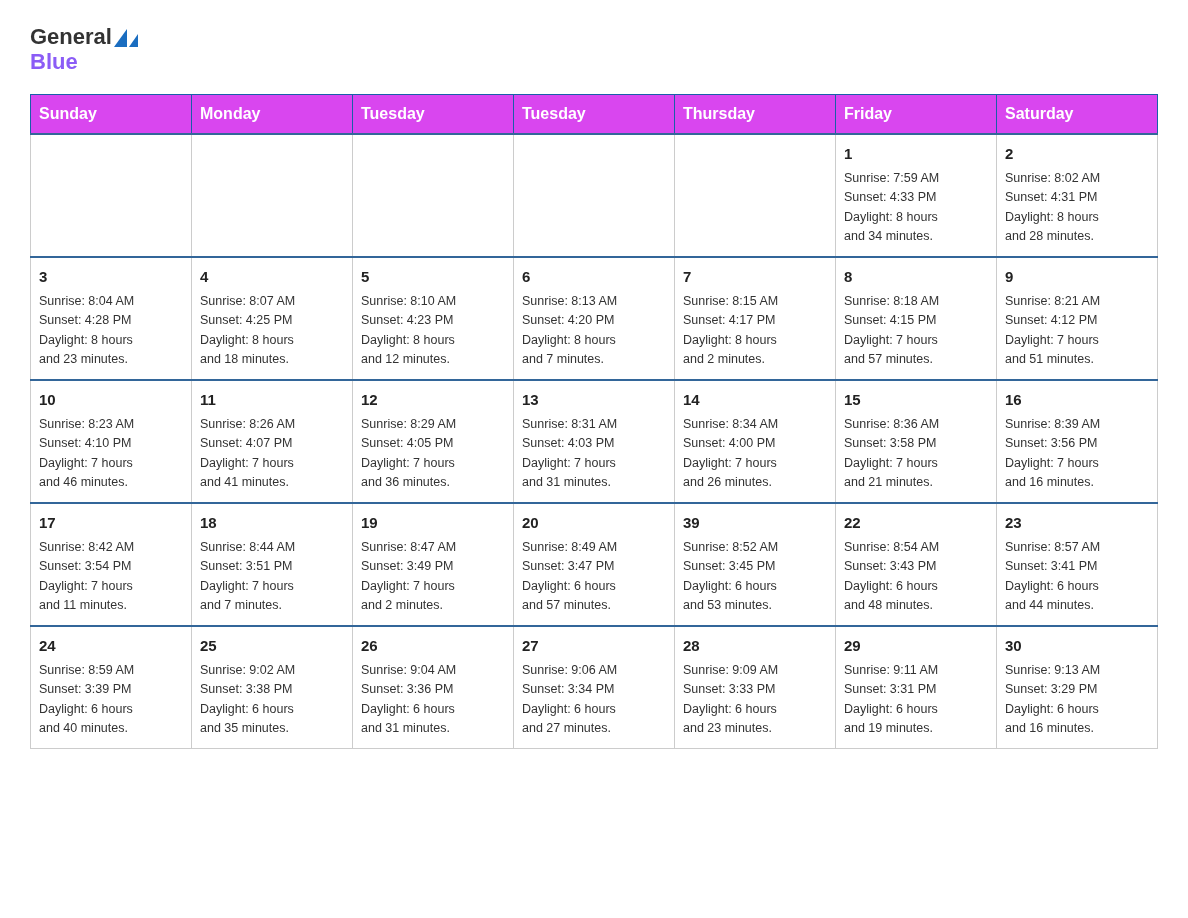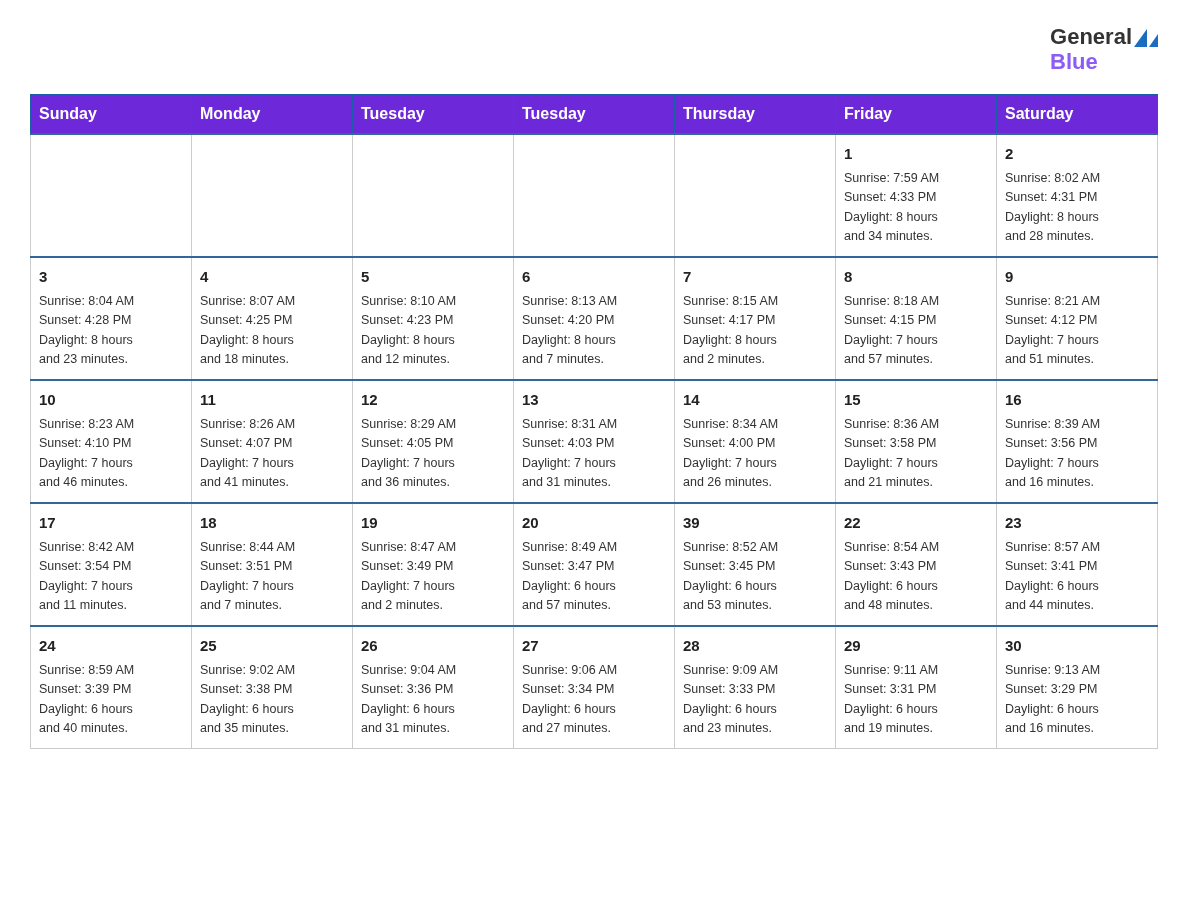--- a/index.html
+++ b/index.html
@@ -5,21 +5,21 @@
     * { box-sizing: border-box; margin: 0; padding: 0; }
     body {
       background: #ffffff;
       font-family: Arial, sans-serif;
       padding: 20px 30px;
       width: 1188px;
       min-height: 918px;
     }
     .header-area {
       display: flex;
-      justify-content: flex-end;
+      justify-content: flex-start;
       align-items: flex-start;
       margin-bottom: 20px;
     }
     .logo-area {
       display: flex;
       align-items: center;
       padding-top: 5px;
     }
     .logo-text-general {
       font-size: 22px;
@@ -46,21 +46,21 @@
       font-size: 20px;
       color: #444;
       margin-top: 4px;
     }
     .calendar-table {
       width: 100%;
       border-collapse: collapse;
       border: 1px solid #999;
     }
     .calendar-table th {
-      background-color: #6d28d9;
+      background-color: #d946ef;
       color: #ffffff;
       font-size: 16px;
       font-weight: bold;
       padding: 10px 8px;
       text-align: left;
       border: 1px solid #1a5fa8;
     }
     .calendar-table td {
       vertical-align: top;
       padding: 8px 8px 10px 8px;

